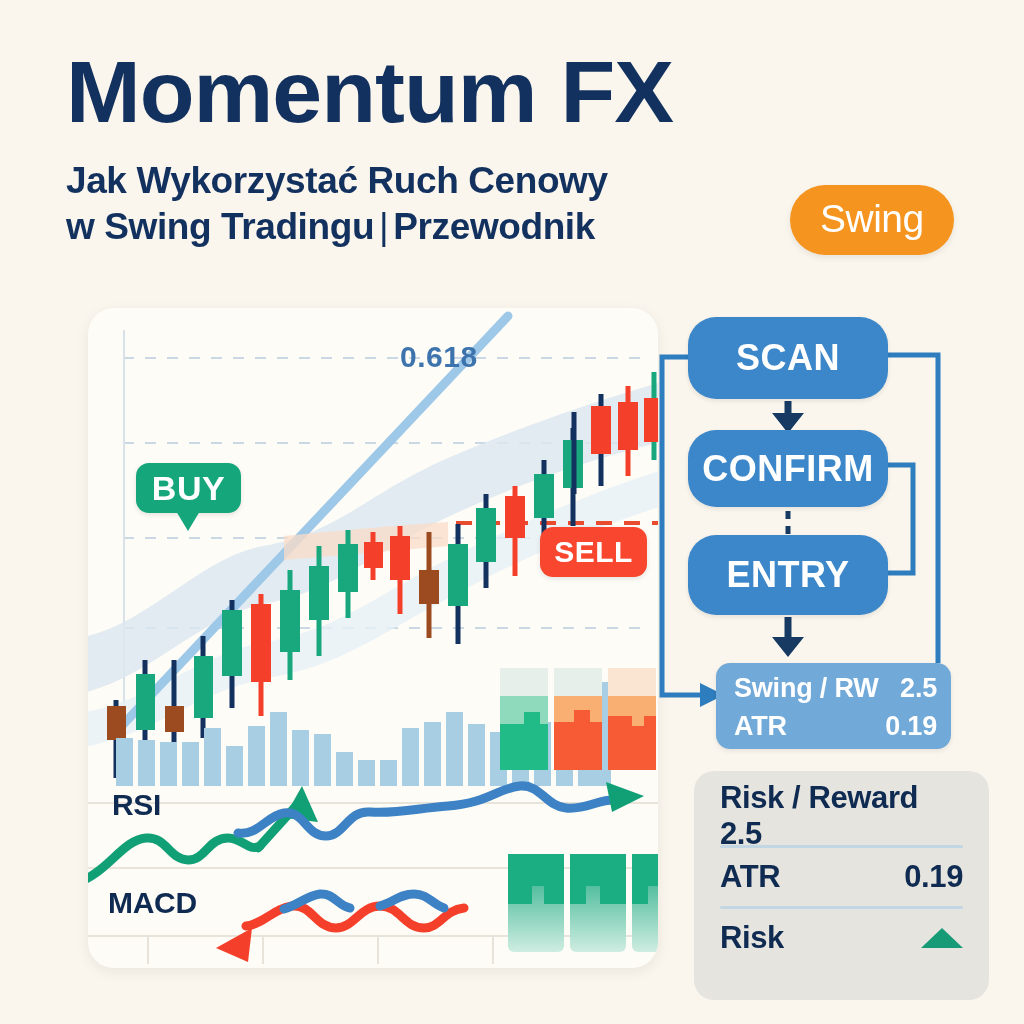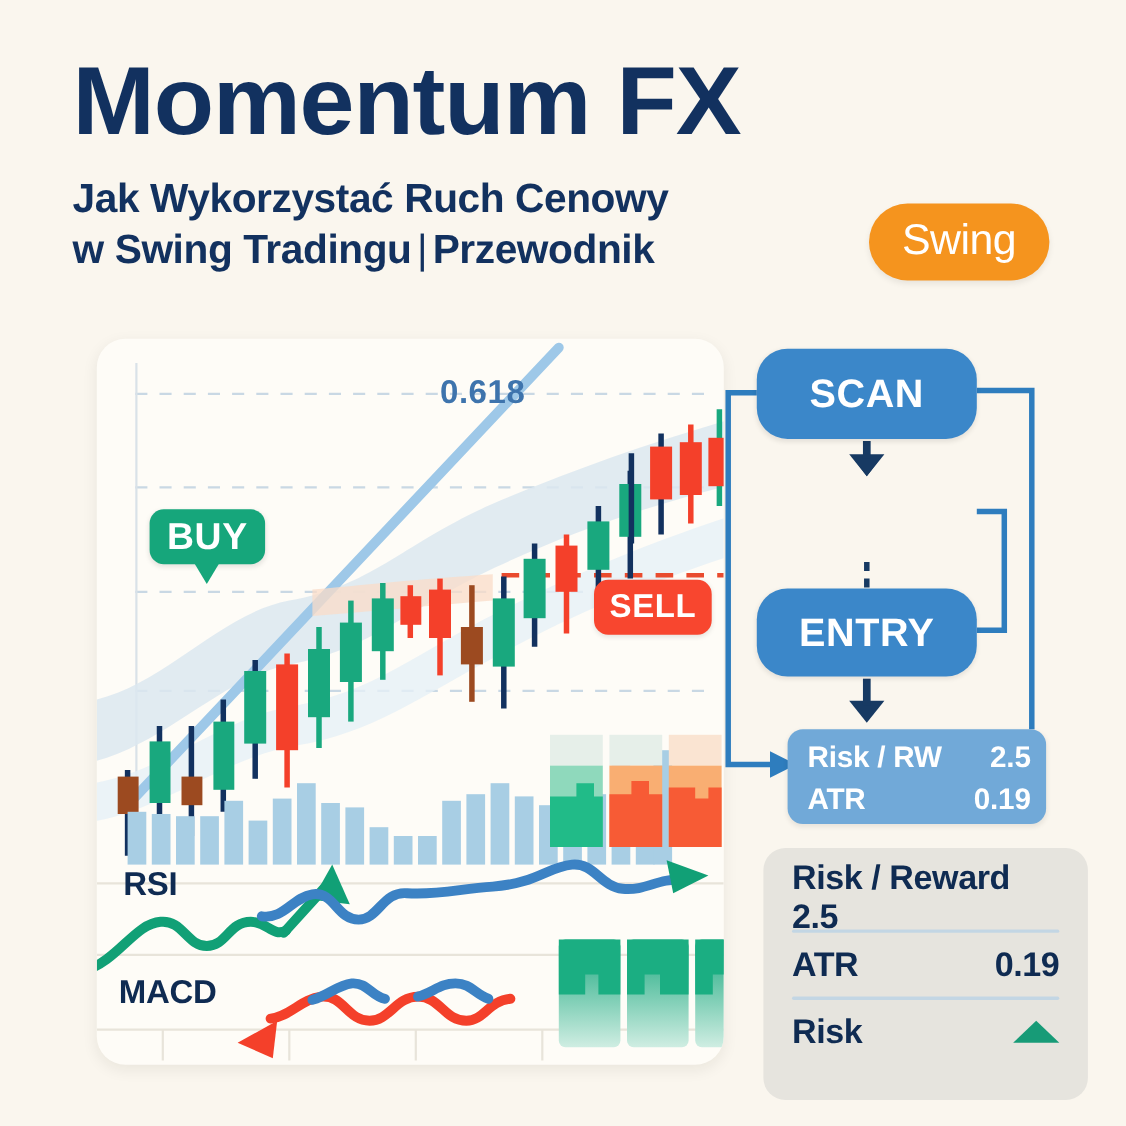--- a/index.html
+++ b/index.html
@@ -349,25 +349,26 @@
         <path d="M 140 98 L 140 112 L 128 112 L 140 128 L 152 112 L 140 112 Z"></path>
         <polygon points="140,128 124,108 156,108"></polygon>
         <polygon points="140,352 124,332 156,332"></polygon>
       </g>
       <line x1="140" y1="96" x2="140" y2="112" stroke="#173A63" stroke-width="7"></line>
       <line x1="140" y1="206" x2="140" y2="232" stroke="#173A63" stroke-width="5" stroke-dasharray="8 7"></line>
       <line x1="140" y1="312" x2="140" y2="336" stroke="#173A63" stroke-width="7"></line>
     </svg>
 
     <div class="node node-scan">SCAN</div>
+    <div class="node node-confirm">CONFIRM</div>
     <div class="node node-entry">ENTRY</div>
 
     <div class="metric-panel">
       <div class="metric-row">
-        <span>Risk / RW</span>
+        <span>Swing / RW</span>
         <span>2.5</span>
       </div>
       <div class="metric-row">
         <span>ATR</span>
         <span>0.19</span>
       </div>
     </div>
   </div>
 
   <div class="stats">

